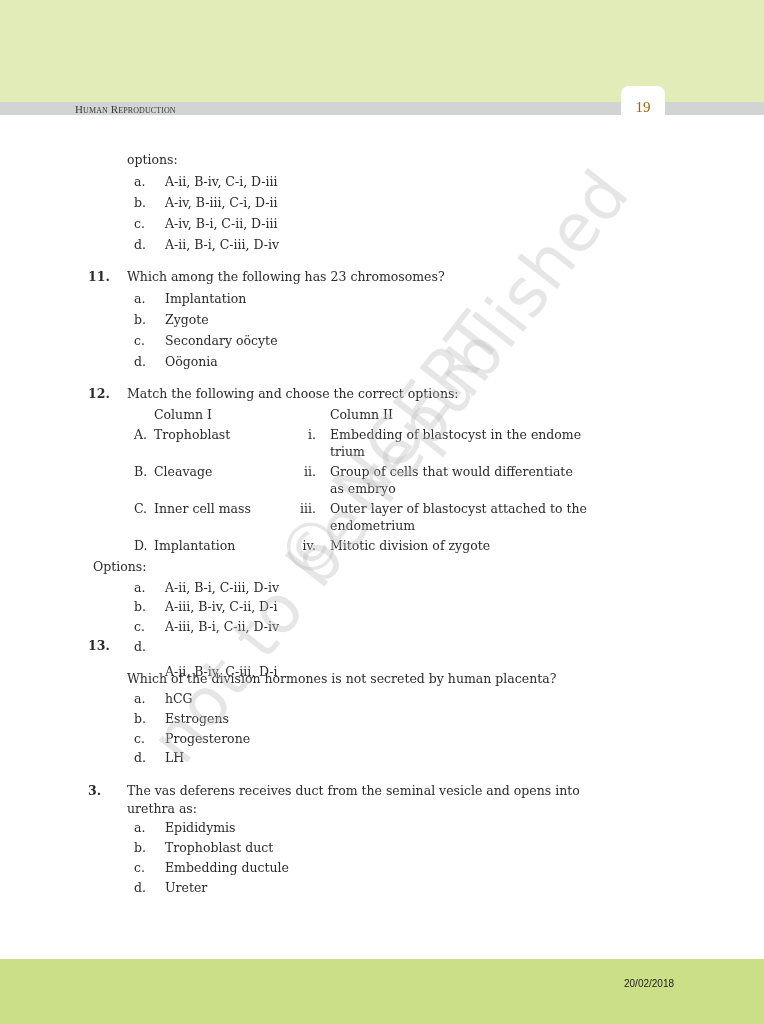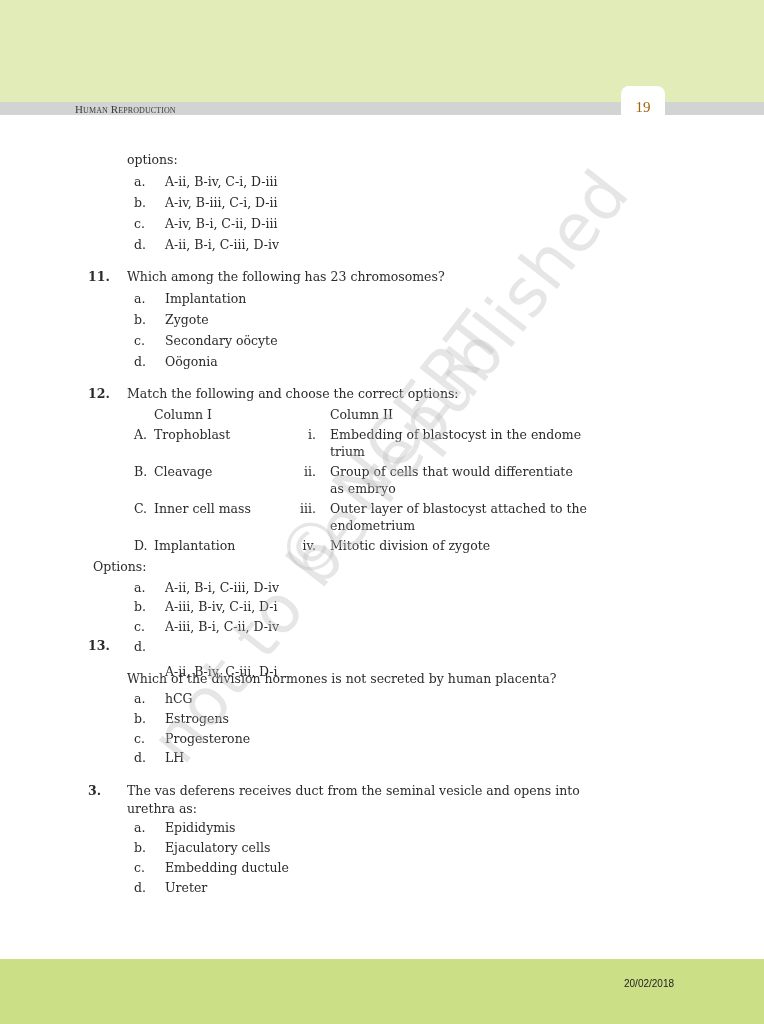--- a/index.html
+++ b/index.html
@@ -132,21 +132,21 @@
   <div class="line otxt" style="top:731px">Progesterone</div>
   <div class="line olbl" style="top:750px">d.</div>
   <div class="line otxt" style="top:750px">LH</div>
 
   <div class="line qnum" style="top:783px">3.</div>
   <div class="line qtext" style="top:783px">The vas deferens receives duct from the seminal vesicle and opens into</div>
   <div class="line qtext" style="top:801px">urethra as:</div>
   <div class="line olbl" style="top:820px">a.</div>
   <div class="line otxt" style="top:820px">Epididymis</div>
   <div class="line olbl" style="top:840px">b.</div>
-  <div class="line otxt" style="top:840px">Ejaculatory cells</div>
+  <div class="line otxt" style="top:840px">Trophoblast duct</div>
   <div class="line olbl" style="top:860px">c.</div>
   <div class="line otxt" style="top:860px">Embedding ductule</div>
   <div class="line olbl" style="top:880px">d.</div>
   <div class="line otxt" style="top:880px">Ureter</div>
 </div>
 
 <div class="watermark">
   <div class="wm wm1">© NCERT</div>
   <div class="wm wm2">not to be republished</div>
 </div>

